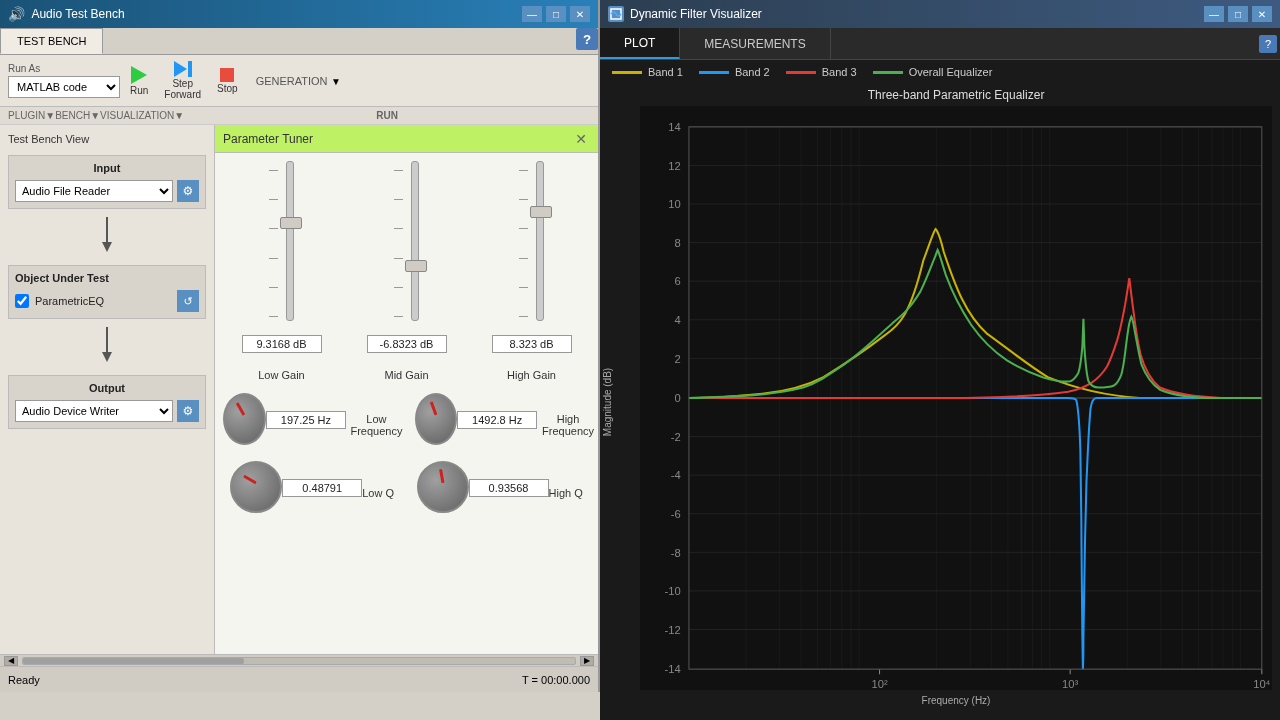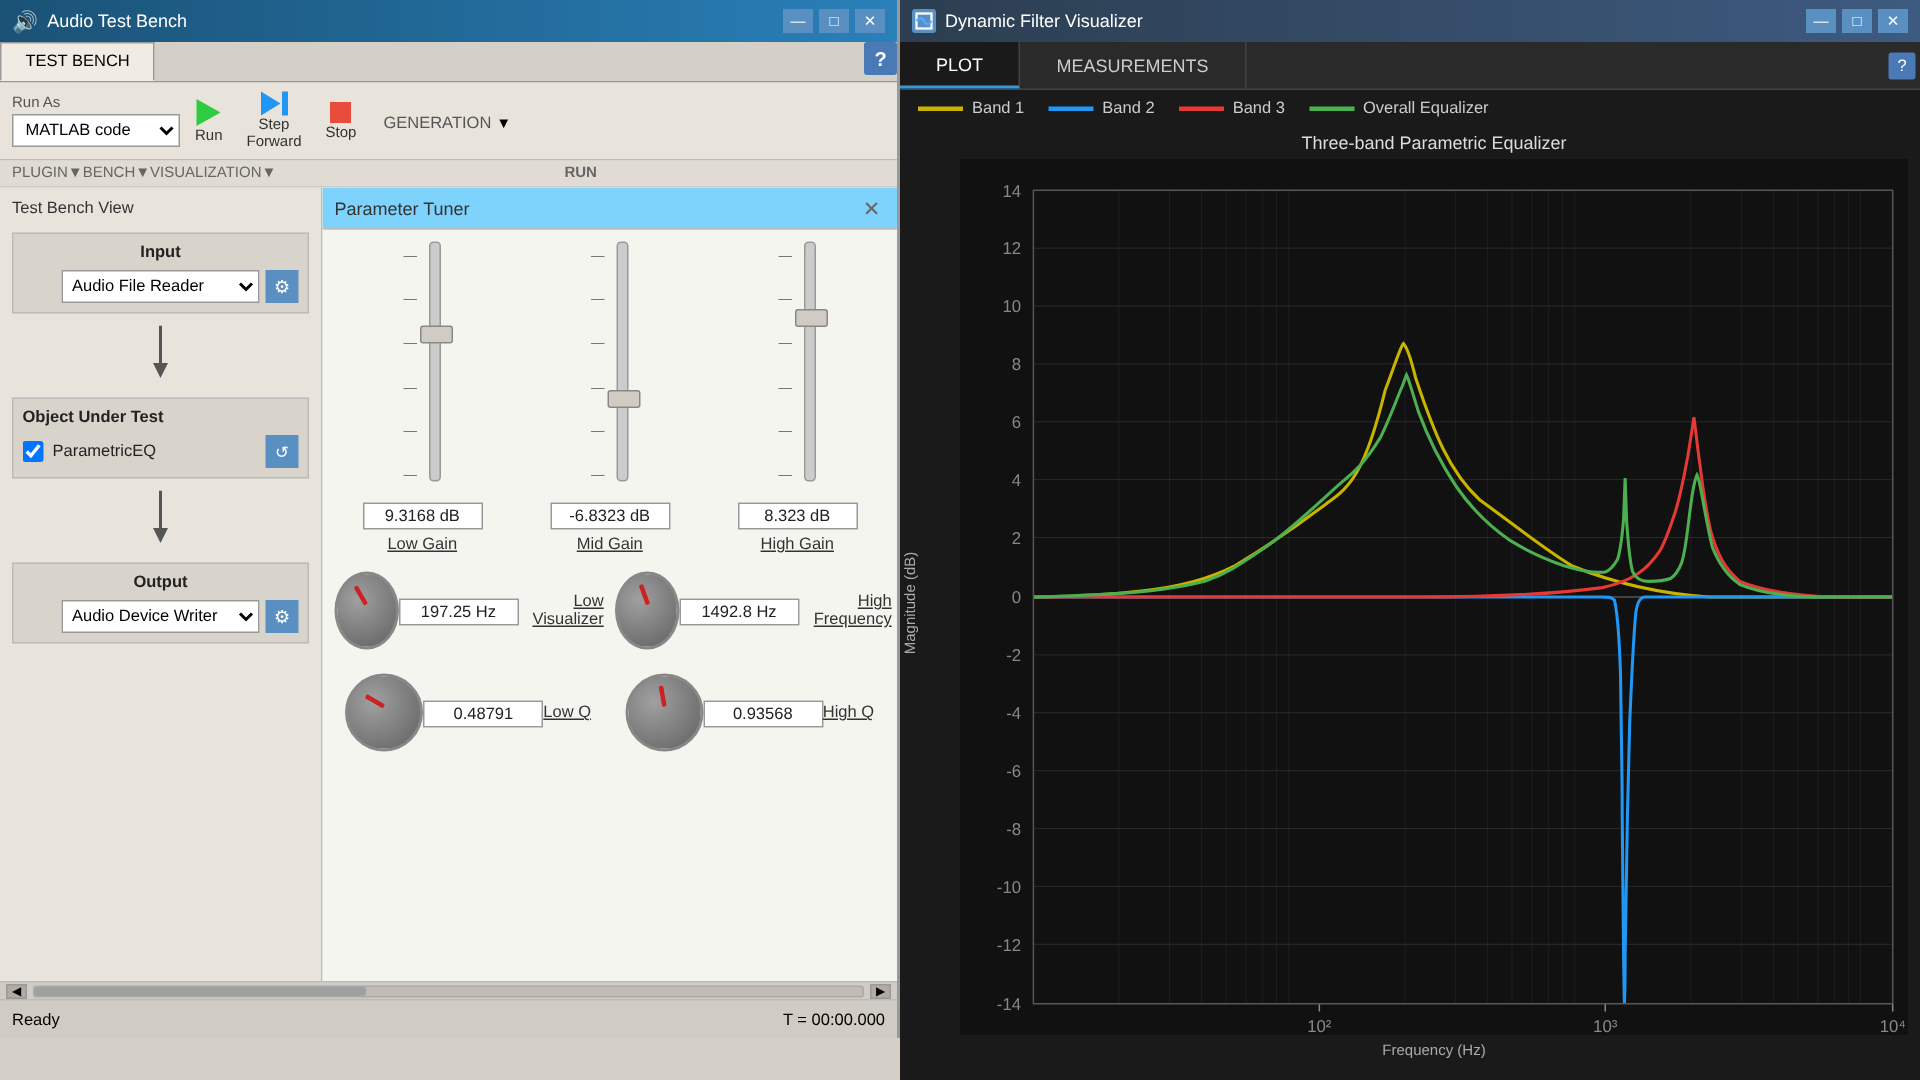--- a/index.html
+++ b/index.html
@@ -30,44 +30,44 @@
 
     .content-area { display: flex; flex: 1; overflow: hidden; }
 
     
     .test-bench-view { width: 215px; border-right: 1px solid #bbb; background: #e8e4dc; padding: 8px; display: flex; flex-direction: column; gap: 4px; }
     .view-title { font-size: 11px; color: #333; margin-bottom: 6px; font-weight: 500; }
 
     .tb-section { background: #d8d4cc; border: 1px solid #bbb; padding: 6px; text-align: center; }
     .tb-section-title { font-size: 11px; font-weight: bold; color: #222; margin-bottom: 6px; }
     .tb-dropdown { display: flex; align-items: center; gap: 4px; }
-    .tb-select { height: 22px; font-size: 11px; border: 1px solid #999; background: white; flex: 1; padding: 0 2px; margin-left: 26px; }
+    .tb-select { height: 22px; font-size: 11px; border: 1px solid #999; background: white; flex: 1; padding: 0 2px; }
     .tb-gear { width: 22px; height: 22px; background: #5a8fc2; color: white; border: none; cursor: pointer; display: flex; align-items: center; justify-content: center; font-size: 12px; }
 
     .arrow-down { display: flex; justify-content: center; padding: 4px 0; }
     .arrow-down svg { }
 
     .obj-section { background: #d8d4cc; border: 1px solid #bbb; padding: 6px; }
     .obj-title { font-size: 11px; font-weight: bold; color: #222; text-align: left; margin-bottom: 6px; }
     .obj-item { display: flex; align-items: center; gap: 6px; }
     .obj-checkbox { width: 14px; height: 14px; }
     .obj-name { font-size: 11px; color: #222; }
     .obj-icon { width: 22px; height: 22px; background: #5a8fc2; color: white; border: none; cursor: pointer; display: flex; align-items: center; justify-content: center; font-size: 11px; margin-left: auto; }
 
     .status-bar { background: #d0ccc4; border-top: 1px solid #bbb; height: 26px; display: flex; align-items: center; justify-content: space-between; padding: 0 8px; font-size: 11px; }
 
     
     .param-tuner { flex: 1; background: #f5f5f0; overflow-y: auto; padding: 0; }
-    .param-header { display: flex; align-items: center; background: #7dd3fc; border-bottom: 1px solid #bbb; height: 28px; padding: 0 8px; }
+    .param-header { display: flex; align-items: center; background: #bef264; border-bottom: 1px solid #bbb; height: 28px; padding: 0 8px; }
     .param-title { font-size: 12px; color: #333; font-weight: 500; }
     .param-close { margin-left: auto; width: 18px; height: 18px; background: none; border: none; color: #666; cursor: pointer; font-size: 14px; display: flex; align-items: center; justify-content: center; }
 
     .value-box { border: 1px solid #999; background: white; padding: 2px 8px; font-size: 11px; text-align: center; min-width: 80px; margin: 4px 0; color: #222; }
 
-    .param-label { font-size: 11px; color: #333; text-align: right; margin-top: 0; text-decoration: underline; }
+    .param-label { font-size: 11px; color: #333; text-align: center; margin-top: 12px; }
 
     
     .knob-container { display: flex; flex-direction: row; align-items: center; padding: 4px; }
     .knob { width: 52px; height: 52px; border-radius: 50%; background: radial-gradient(circle at 35% 35%, #a0a0a0, #606060); border: 2px solid #888; position: relative; cursor: pointer; }
     .knob-indicator { position: absolute; width: 3px; height: 14px; background: #cc2222; top: 6px; left: 50%; transform: translateX(-50%) rotate(0deg); transform-origin: bottom center; border-radius: 1px; }
 
     
     .right-panel { flex: 1; background: #1a1a1a; display: flex; flex-direction: column; }
     .right-title-bar { background: linear-gradient(to right, #2c3e50, #3d5a80); color: white; height: 28px; display: flex; align-items: center; padding: 0 8px; gap: 6px; }
     .right-title-icon { width: 16px; height: 16px; background: #5a8fc2; border-radius: 2px; display: flex; align-items: center; justify-content: center; }
@@ -267,21 +267,21 @@
           </div>
         </div>
 
         <div style="display:flex; justify-content:space-around; padding:4px;">
 
           <div class="knob-container">
             <div class="knob">
               <div class="knob-indicator" style="transform: translateX(-50%) rotate(-30deg); transform-origin: bottom center;"></div>
             </div>
             <div class="value-box" style="margin-top:6px;">197.25 Hz</div>
-            <div class="param-label">Low Visualizer</div>
+            <div class="param-label">Low Frequency</div>
           </div>
 
 
           <div class="knob-container">
             <div class="knob">
               <div class="knob-indicator" style="transform: translateX(-50%) rotate(-20deg); transform-origin: bottom center;"></div>
             </div>
             <div class="value-box" style="margin-top:6px;">1492.8 Hz</div>
             <div class="param-label">High Frequency</div>
           </div>

